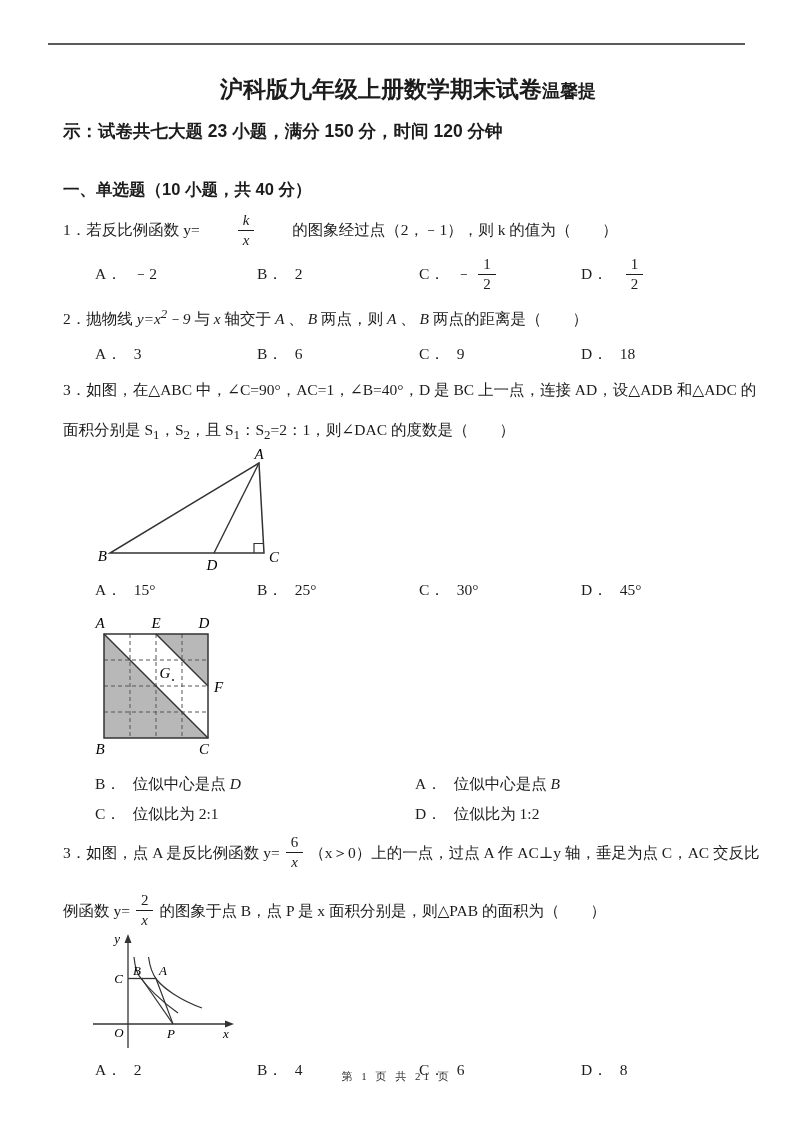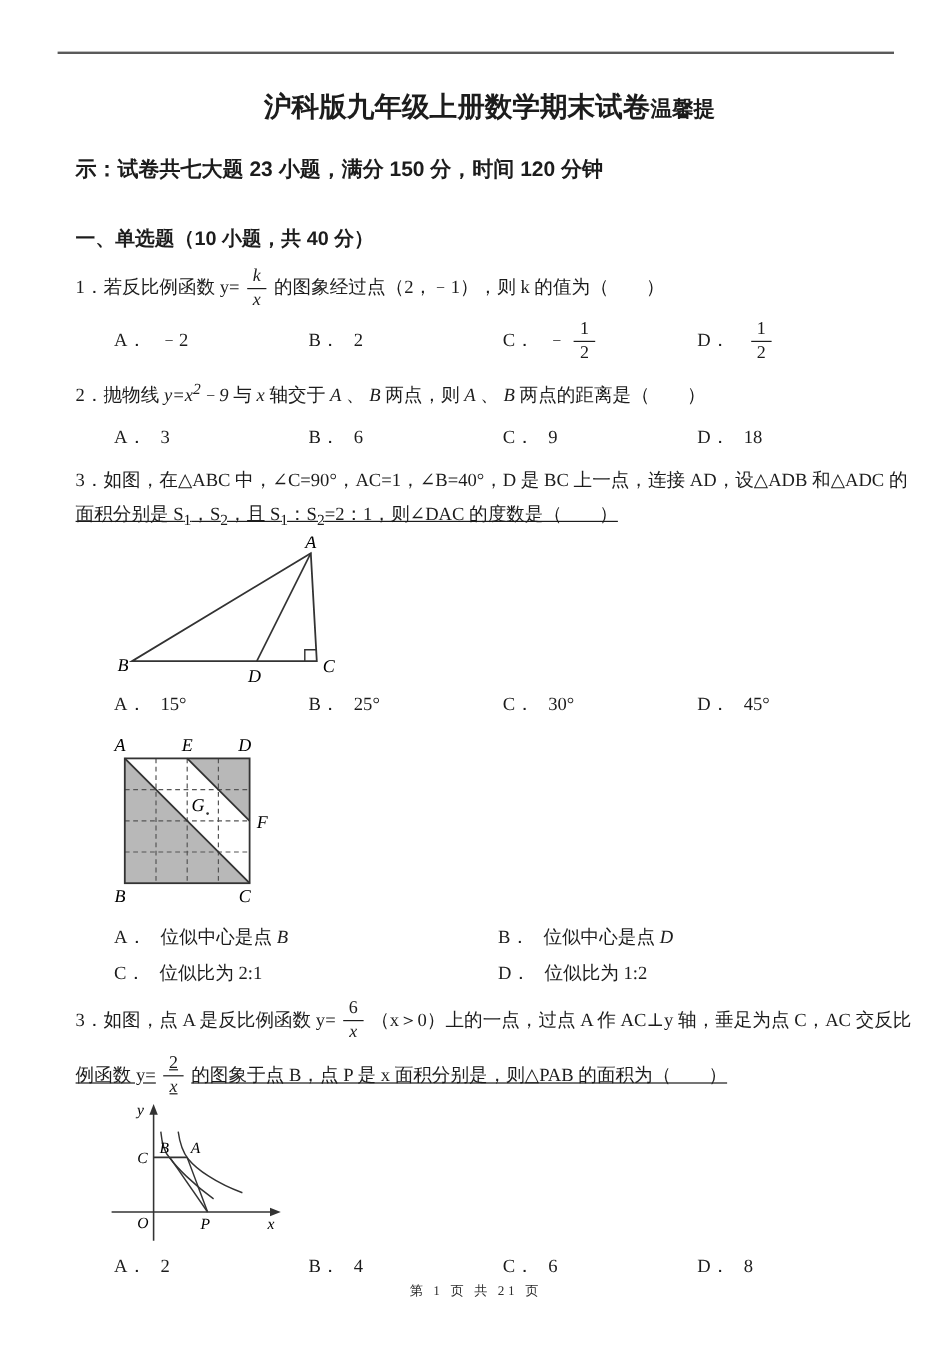--- a/index.html
+++ b/index.html
@@ -9,28 +9,28 @@
     font-family:"Liberation Serif","DejaVu Serif",serif;
     color:#1c1c1c; font-size:15.5px; line-height:1.55;
   }
   .rule { position:absolute; left:48px; top:43px; width:697px; border-top:2px solid #5a5a5a; }
   .content { padding:0 40px 0 63px; }
 
   .title { margin-top:72px; text-align:center; font-weight:bold; white-space:nowrap; }
   .t-main { font-size:23px; }
   .t-suffix { font-size:18px; font-family:"Liberation Sans","DejaVu Sans",sans-serif; }
 
-  .subtitle { margin-top:20px; font-family:"Liberation Sans","DejaVu Sans",sans-serif;
+  .subtitle { margin-top:10px; font-family:"Liberation Sans","DejaVu Sans",sans-serif;
               font-weight:bold; font-size:17.5px; white-space:nowrap; }
   .section-h { margin-top:32px; font-family:"Liberation Sans","DejaVu Sans",sans-serif;
                font-weight:bold; font-size:16.5px; }
 
   .stem { margin-top:8px; white-space:nowrap; }
   .stem-flex { display:flex; align-items:center; min-height:44px; white-space:nowrap; }
-  .cont-line { margin-top:4px;text-decoration:underline; }
+  .cont-line { margin-top:16px; }
   .it { font-style:italic; }
   .tri { font-size:13px; }
 
   .frac { display:inline-flex; flex-direction:column; align-items:center;
           vertical-align:middle; margin:0 6px; line-height:1.15; font-size:15px; }
   .frac .num { padding:0 5px 1px; }
   .frac .den { border-top:1.2px solid #1c1c1c; padding:1px 5px 0; }
 
   .opts4 { display:flex; margin-top:6px; padding-left:32px; }
   .opts4 .opt { width:162px; flex:none; display:flex; align-items:center; }
@@ -56,21 +56,21 @@
   <div class="rule"></div>
 
   <div class="content">
 
     <div class="title"><span class="t-main">沪科版九年级上册数学期末试卷</span><span class="t-suffix">温馨提</span></div>
 
     <div class="subtitle">示：试卷共七大题 23 小题，满分 150 分，时间 120 分钟</div>
 
     <div class="section-h">一、单选题（10 小题，共 40 分）</div>
 
-    <div class="stem stem-flex" style="margin-top:6px;">
+    <div class="stem stem-flex" style="margin-top:6px;gap:32px;">
       <span>1．若反比例函数 y=</span>
       <span class="frac">
           <span class="num it">k</span>
           <span class="den it">x</span>
         </span>
       <span>的图象经过点（2，﹣1），则 k 的值为（　　）</span>
     </div>
     <div class="opts4 opt-frac-row">
       <div class="opt">
         <span class="lab">A．</span>
@@ -168,22 +168,22 @@
       <text x="12" y="20" text-anchor="middle" font-size="15" font-style="italic">A</text>
       <text x="68" y="20" text-anchor="middle" font-size="15" font-style="italic">E</text>
       <text x="116" y="20" text-anchor="middle" font-size="15" font-style="italic">D</text>
       <text x="12" y="146" text-anchor="middle" font-size="15" font-style="italic">B</text>
       <text x="116" y="146" text-anchor="middle" font-size="15" font-style="italic">C</text>
       <text x="126" y="84" text-anchor="start" font-size="15" font-style="italic">F</text>
       <text x="77" y="70" text-anchor="middle" font-size="15" font-style="italic">G</text>
     </svg>
 
     <div class="opts2">
+      <div class="opt"><span class="lab">B．</span><span>位似中心是点 </span><span class="it">D</span></div>
       <div class="opt"><span class="lab">A．</span><span>位似中心是点 </span><span class="it">B</span></div>
-      <div class="opt"><span class="lab">B．</span><span>位似中心是点 </span><span class="it">D</span></div>
     </div>
     <div class="opts2 row2">
       <div class="opt"><span class="lab">C．</span><span>位似比为 2:1</span></div>
       <div class="opt"><span class="lab">D．</span><span>位似比为 1:2</span></div>
     </div>
 
     <div class="stem stem-flex" style="margin-top:6px; min-height:42px;">
       <span>3．如图，点 A 是反比例函数 y=</span>
       <span class="frac">
           <span class="num">6</span>

